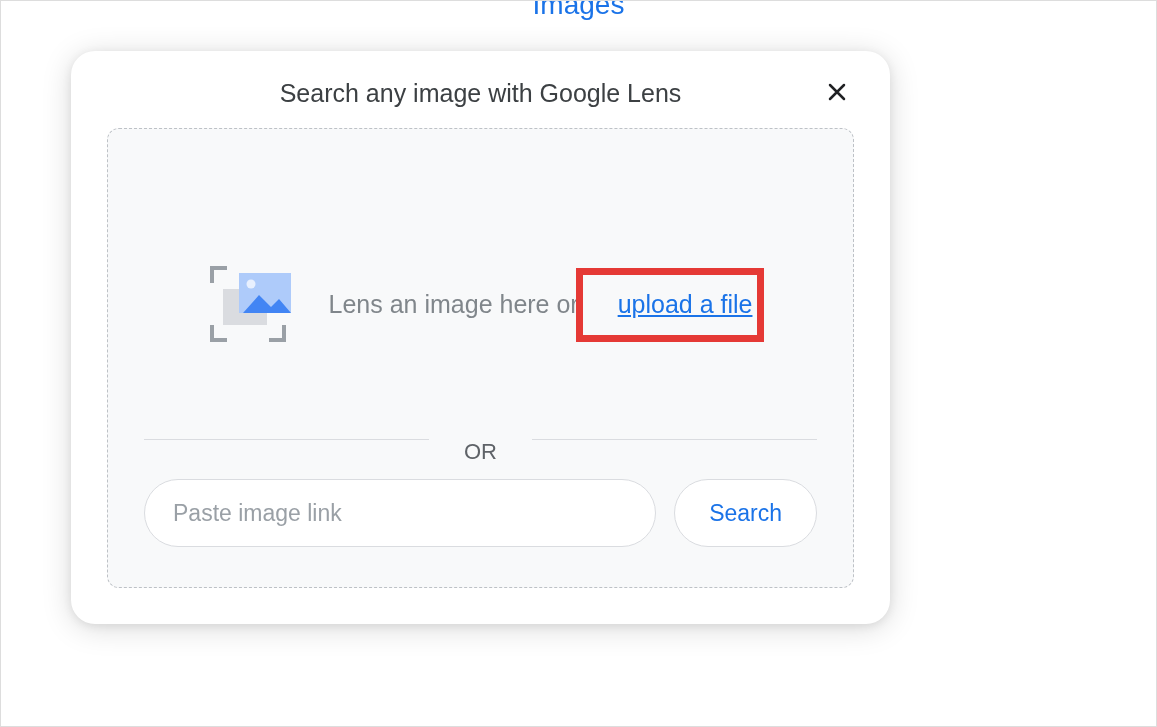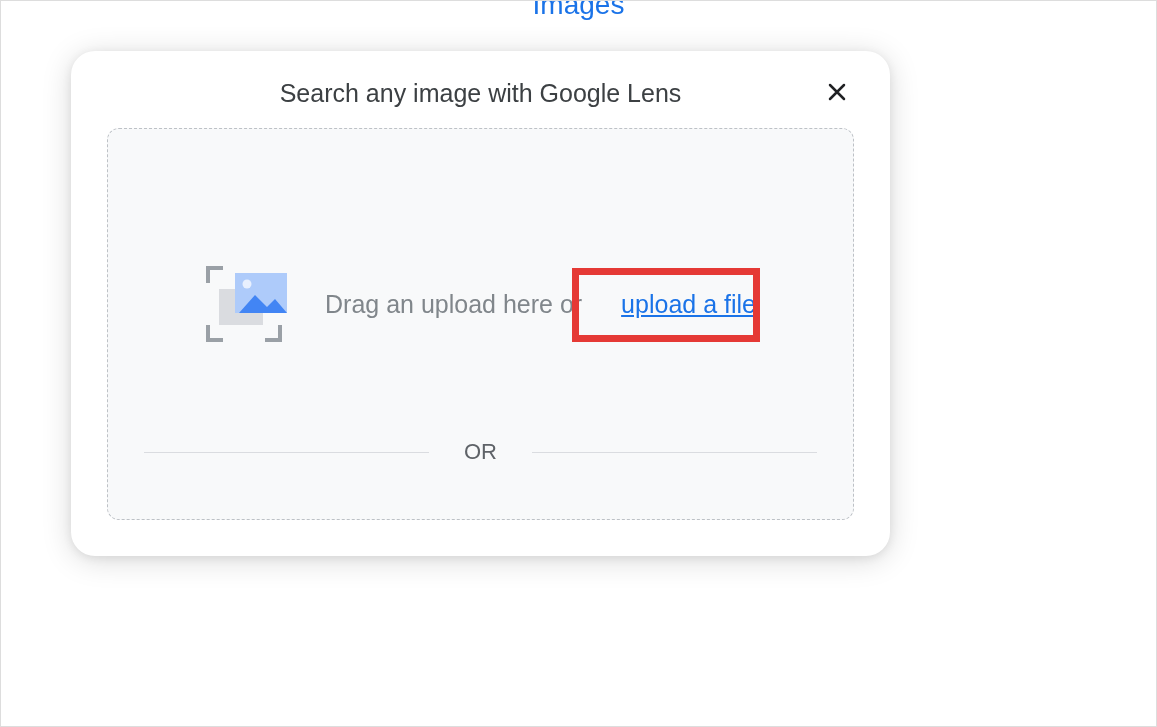--- a/index.html
+++ b/index.html
@@ -99,21 +99,21 @@
       top: -22px;
       pointer-events: none;
     }
     .img-icon-wrap {
       position: relative;
       width: 90px;
       height: 78px;
     }
     .separator-row {
       display: flex;
-      align-items: center;
+      align-items: flex-start;
       width: 100%;
       gap: 35px;
       margin-bottom: 14px;
     }
     .sep-line {
       flex: 1;
       height: 1px;
       background: #dadce0;
     }
     .or-text {
@@ -176,25 +176,29 @@
           <path d="M60 75 L75 75 L75 60" fill="none" stroke="#9aa0a6" stroke-width="4"></path>
 
           <rect x="14" y="24" width="44" height="36" fill="#dadce0"></rect>
 
           <rect x="30" y="8" width="52" height="40" fill="#aecbfa"></rect>
           <circle cx="42" cy="19" r="4.5" fill="#e8f0fe"></circle>
           <path d="M34 48 L50 30 L62 42 L70 34 L82 48 Z" fill="#4285f4"></path>
         </svg>
       </div>
       <div class="drop-text">
-        <span>Drag an upload here or </span><span class="upload-link">upload a file</span>
+        <span>Lens an image here or </span><span class="upload-link">upload a file</span>
         <div class="highlight-box"></div>
       </div>
     </div>
 
     <div class="separator-row">
       <div class="sep-line"></div>
       <div class="or-text">OR</div>
       <div class="sep-line"></div>
     </div>
 
+    <div class="link-row">
+      <input class="link-input" type="text" placeholder="Paste image link" style="">
+      <button class="search-btn">Search</button>
+    </div>
   </div>
 </div>
 
 </body></html>

